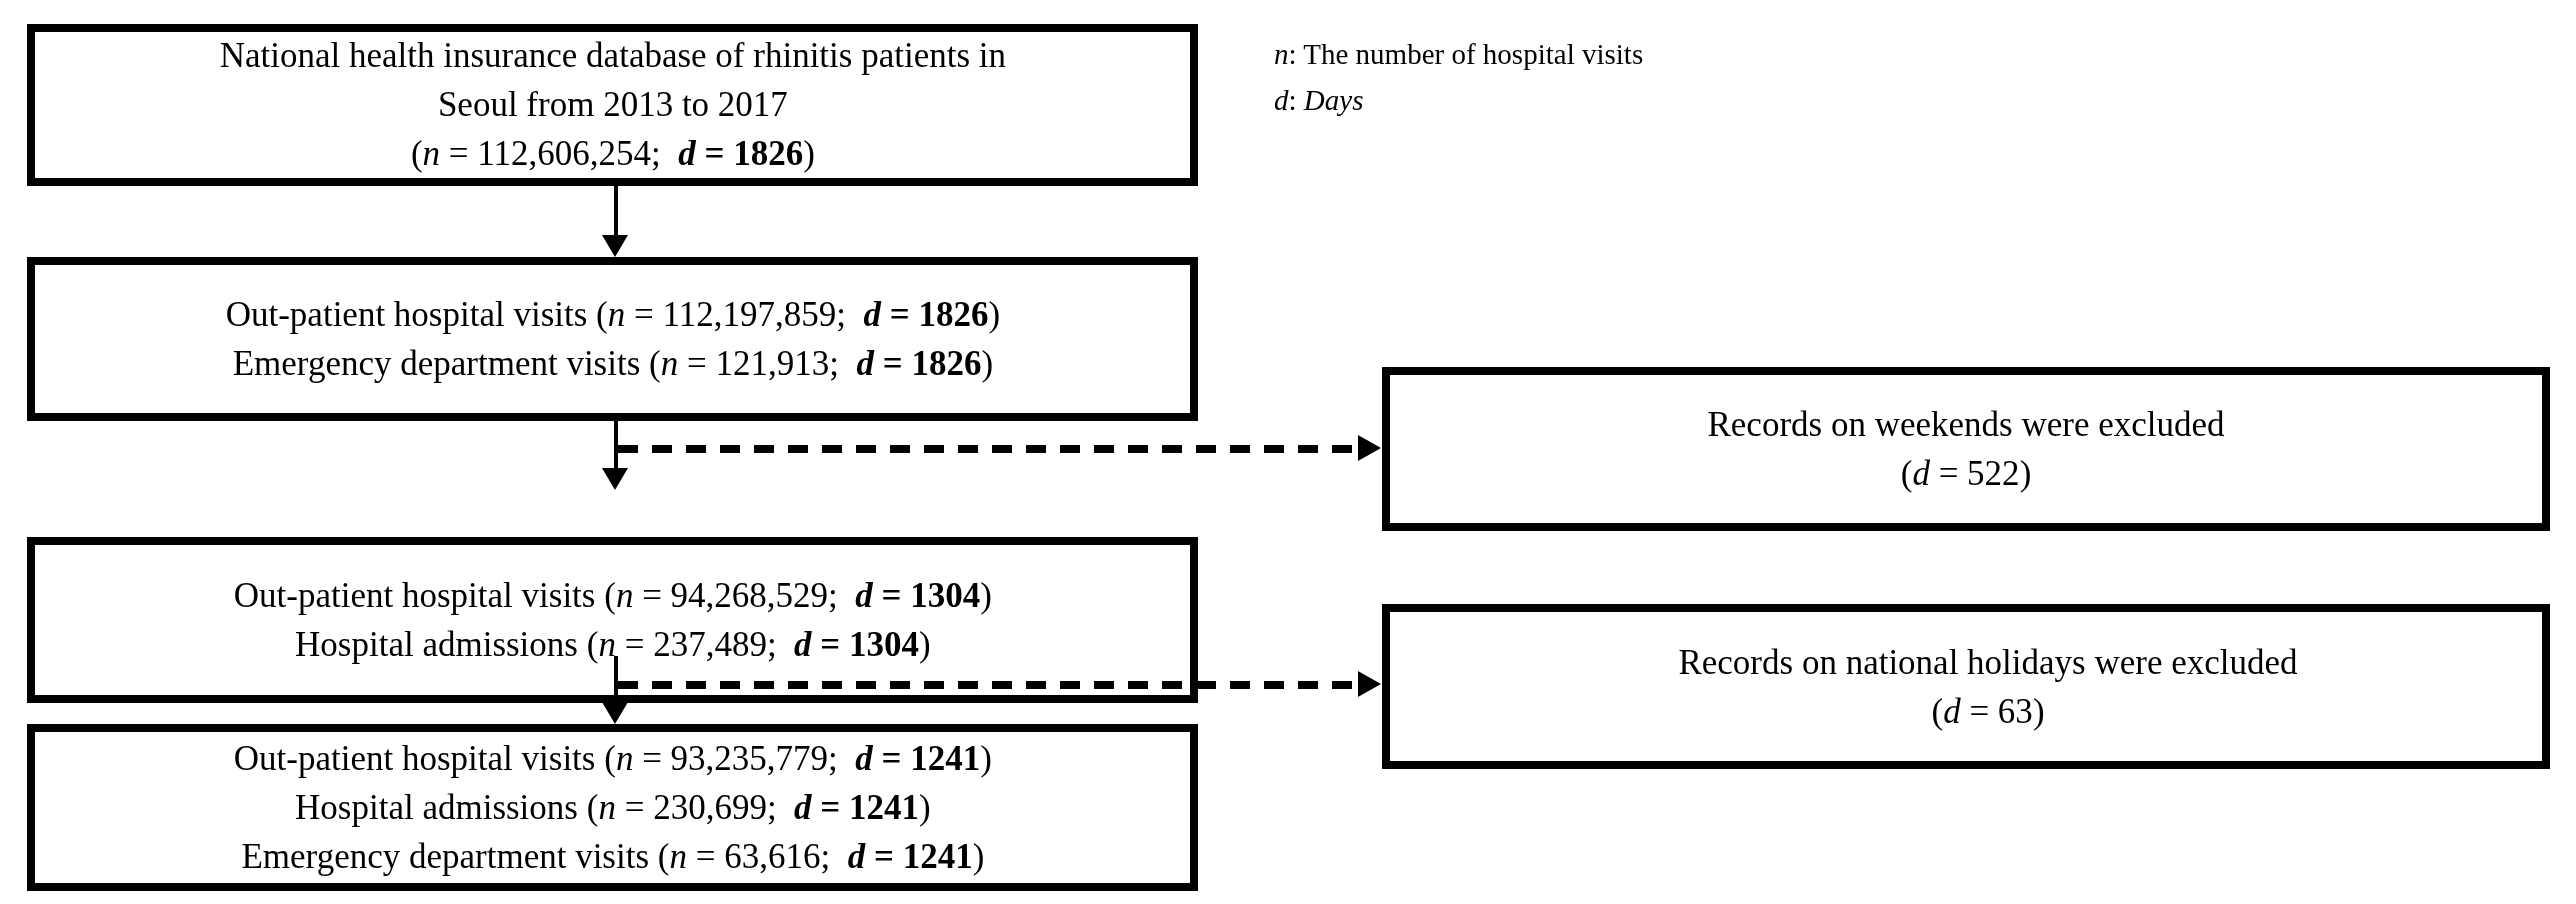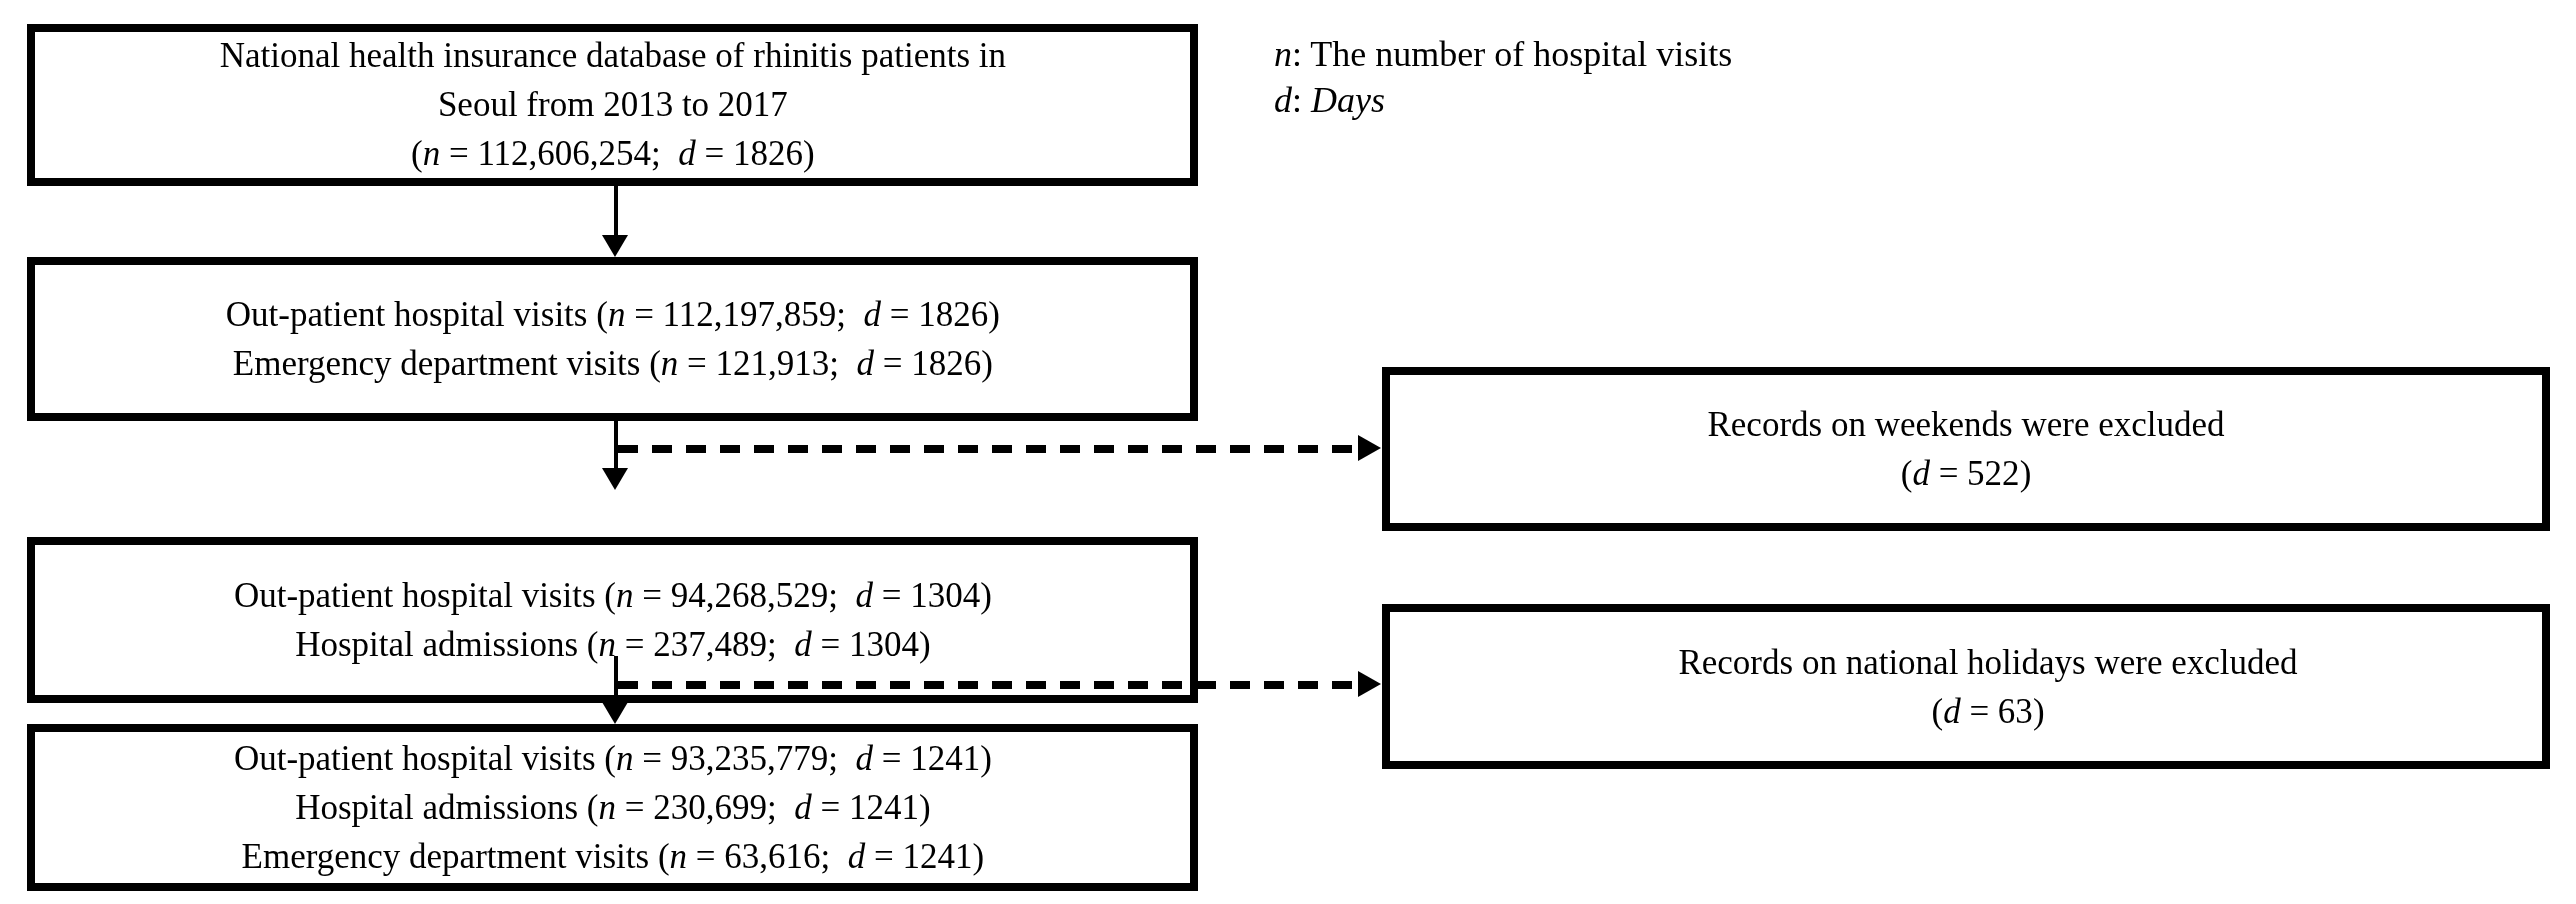--- a/index.html
+++ b/index.html
@@ -20,21 +20,21 @@
     display: flex;
     flex-direction: column;
     justify-content: center;
     align-items: center;
     text-align: center;
     font-size: 35px;
     line-height: 49px;
   }
   .box-line { white-space: nowrap; }
   .box-line i { font-style: italic; }
-  .dgap { margin-left: 0.5em; }
+  .dgap { margin-left: 0.5em; font-weight: bold; }
 
   
   #box-0 { left: 27.4px;  top: 23.5px;  width: 1171px; height: 162px; }
   #box-1 { left: 27.4px;  top: 257px; width: 1171px; height: 164px; }
   #box-2 { left: 27.4px;  top: 490px; width: 1171px; height: 166px; margin-top: 47px; }
   #box-3 { left: 27.4px;  top: 724px; width: 1171px; height: 167px; }
   
   #exc-0 { left: 1382px; top: 367px; width: 1168px; height: 164px; }
   #exc-1 { left: 1382px; top: 604px; width: 1168px; height: 165px; padding-left: 44px; }
 
@@ -61,21 +61,21 @@
     position: absolute; left: 1358px; width: 0; height: 0;
     border-top: 13.3px solid transparent;
     border-bottom: 13.3px solid transparent;
     border-left: 23.5px solid #000;
   }
   #dh-0 { top: 435px; } #dh-1 { top: 671px; }
 
   
   .legend {
     position: absolute; left: 1274px; top: 31px;
-    font-size: 36px; line-height: 46px; text-align: left;
+    font-size: 29px; line-height: 46px; text-align: left;
   }
   .legend i { font-style: italic; }
 </style>
 </head>
 <body>
 
 <div class="canvas">
 
   <div class="fbox" id="box-0">
       <div class="box-line"><span>National health insurance database of rhinitis patients in</span></div>

